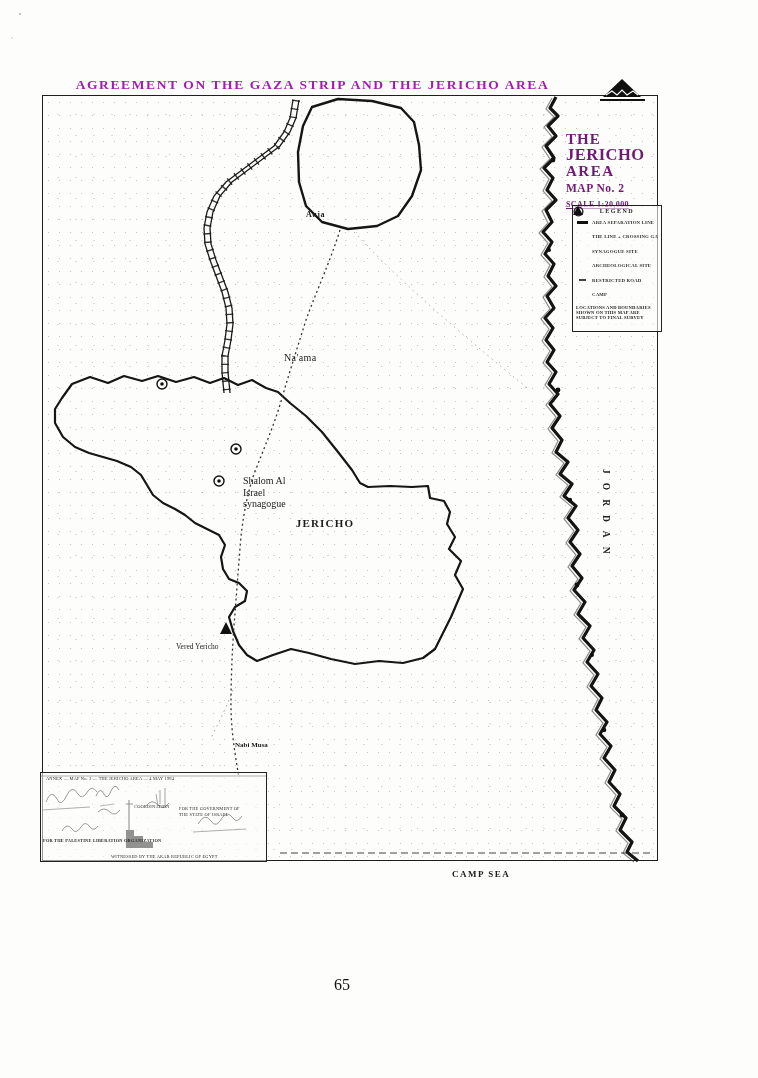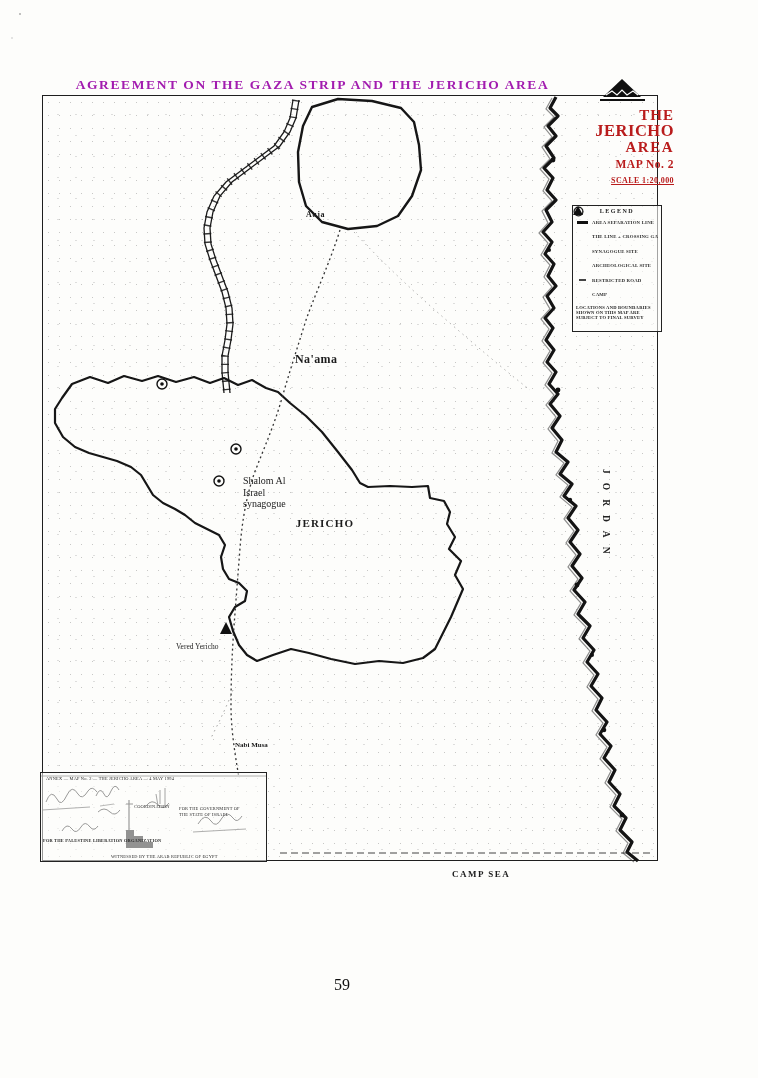--- a/index.html
+++ b/index.html
@@ -25,21 +25,21 @@
     left:42px;top:95px;width:616px;height:766px;
     border:1.6px solid #1e1e1e;box-sizing:border-box;
     background-image:
       radial-gradient(circle, rgba(70,70,70,.30) .5px, transparent .8px),
       radial-gradient(circle, rgba(110,110,110,.22) .5px, transparent .8px);
     background-size:11px 13px, 18px 21px;
     background-position:0 0, 6px 8px;
   }
 
   
-  #panel-title{left:566px;top:108px;width:108px;text-align:right;color:#b91c1c;}
+  #panel-title{left:566px;top:132px;width:108px;text-align:left;color:#701a75;}
   #panel-title .t1{font-size:15px;font-weight:bold;letter-spacing:1px;line-height:1.02;}
   #panel-title .t2{font-size:16.5px;font-weight:bold;letter-spacing:.5px;line-height:1.02;}
   #panel-title .t3{font-size:15px;font-weight:bold;letter-spacing:1.5px;line-height:1.02;}
   #panel-map-no{font-size:11.5px;margin-top:3px;letter-spacing:.5px;font-weight:600;}
   #panel-scale{font-size:8px;font-weight:bold;margin-top:6px;letter-spacing:.4px;text-decoration:underline;}
 
   
   #legend-box{
     left:572px;top:205px;width:90px;height:127px;
     border:1.4px solid #222;box-sizing:border-box;
@@ -49,21 +49,21 @@
   .legend-row{display:flex;align-items:center;gap:3px;height:12.5px;margin-top:2px;}
   .legend-row .sym{width:13px;display:flex;justify-content:center;flex:none;}
   .legend-row .txt{font-size:4.8px;font-weight:bold;color:#2d2d2d;letter-spacing:.2px;filter:blur(.35px);overflow:hidden;white-space:nowrap;}
   .sym-line{width:11px;height:2.6px;background:#111;}
   .sym-dash{width:7px;height:1.6px;background:#444;}
   #legend-foot{margin-top:4px;border-top:0;}
   #legend-foot div{font-size:4.6px;font-weight:bold;color:#222;letter-spacing:.2px;filter:blur(.35px);white-space:nowrap;}
 
   
   #lbl-auja{left:306px;top:178px;font-size:8px;font-weight:bold;letter-spacing:.5px;}
-  #lbl-naama{left:295px;top:320px;font-size:12px;font-weight:bold;letter-spacing:.4px;}
+  #lbl-naama{left:284px;top:320px;font-size:10px;font-weight:normal;letter-spacing:.4px;}
   #lbl-syn{left:243px;top:443px;font-size:10px;line-height:1.15;white-space:normal;width:62px;}
   #lbl-jericho{left:285px;top:485px;width:80px;text-align:center;font-size:11px;font-weight:bold;letter-spacing:1.2px;}
   #lbl-vered{left:176px;top:610px;font-size:7.5px;font-weight:normal;}
   #lbl-nabi{left:193px;top:741px;font-size:7px;font-weight:bold;padding-left:42px;}
   #lbl-deadsea{left:452px;top:837px;font-size:9px;font-weight:bold;letter-spacing:1.5px;}
   #lbl-jordan{
     left:601px;top:437px;font-size:9.5px;letter-spacing:9px;
     writing-mode:vertical-rl;color:#222;font-weight:600;
   }
 
@@ -228,13 +228,13 @@
 
 <div class="abs" id="inset-box">
   <div class="frag" style="left:5px;top:3px;width:214px;">ANNEX — MAP No. 2 — THE JERICHO AREA — 4 MAY 1994</div>
   <div class="frag" style="left:93px;top:31px;">COORDINATION</div>
   <div class="frag" style="left:138px;top:33px;">FOR THE GOVERNMENT OF</div>
   <div class="frag" style="left:138px;top:39px;">THE STATE OF ISRAEL</div>
   <div class="frag" style="left:2px;top:65px;width:110px;font-weight:bold;">FOR THE PALESTINE LIBERATION ORGANIZATION</div>
   <div class="frag" style="left:70px;top:81px;">WITNESSED BY THE ARAB REPUBLIC OF EGYPT</div>
 </div>
 
-<div class="abs" id="page-number">59</div>
+<div class="abs" id="page-number">65</div>
 
 </body></html>

